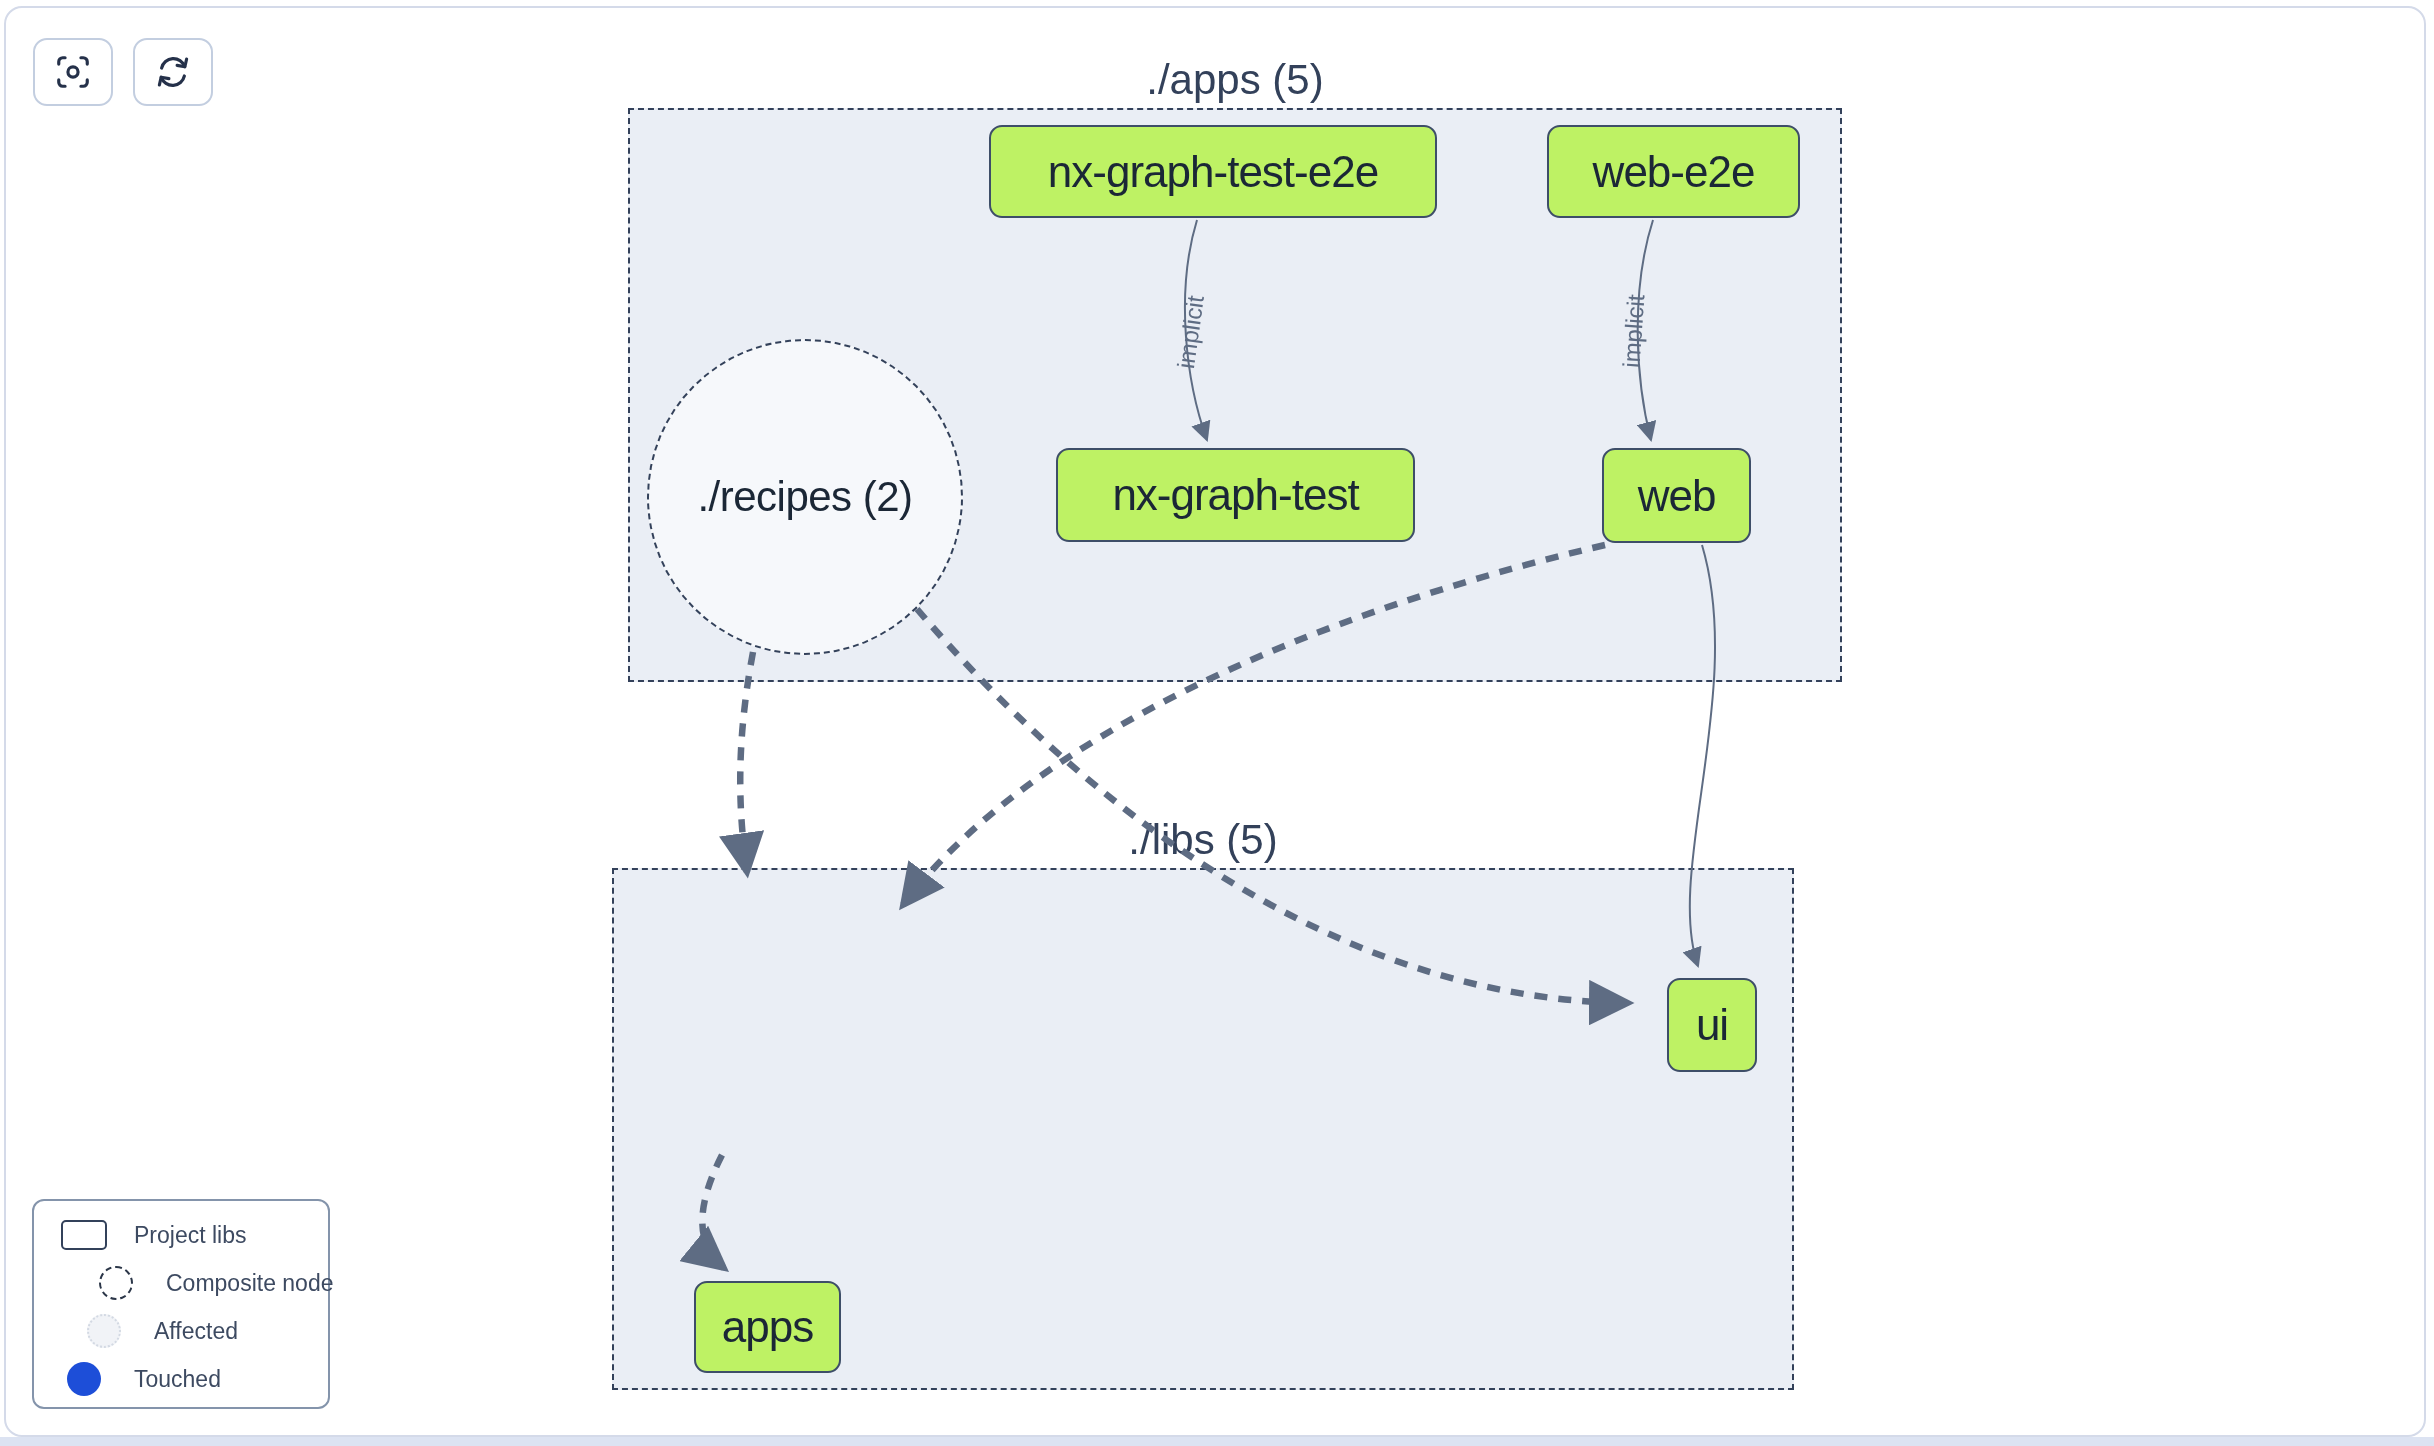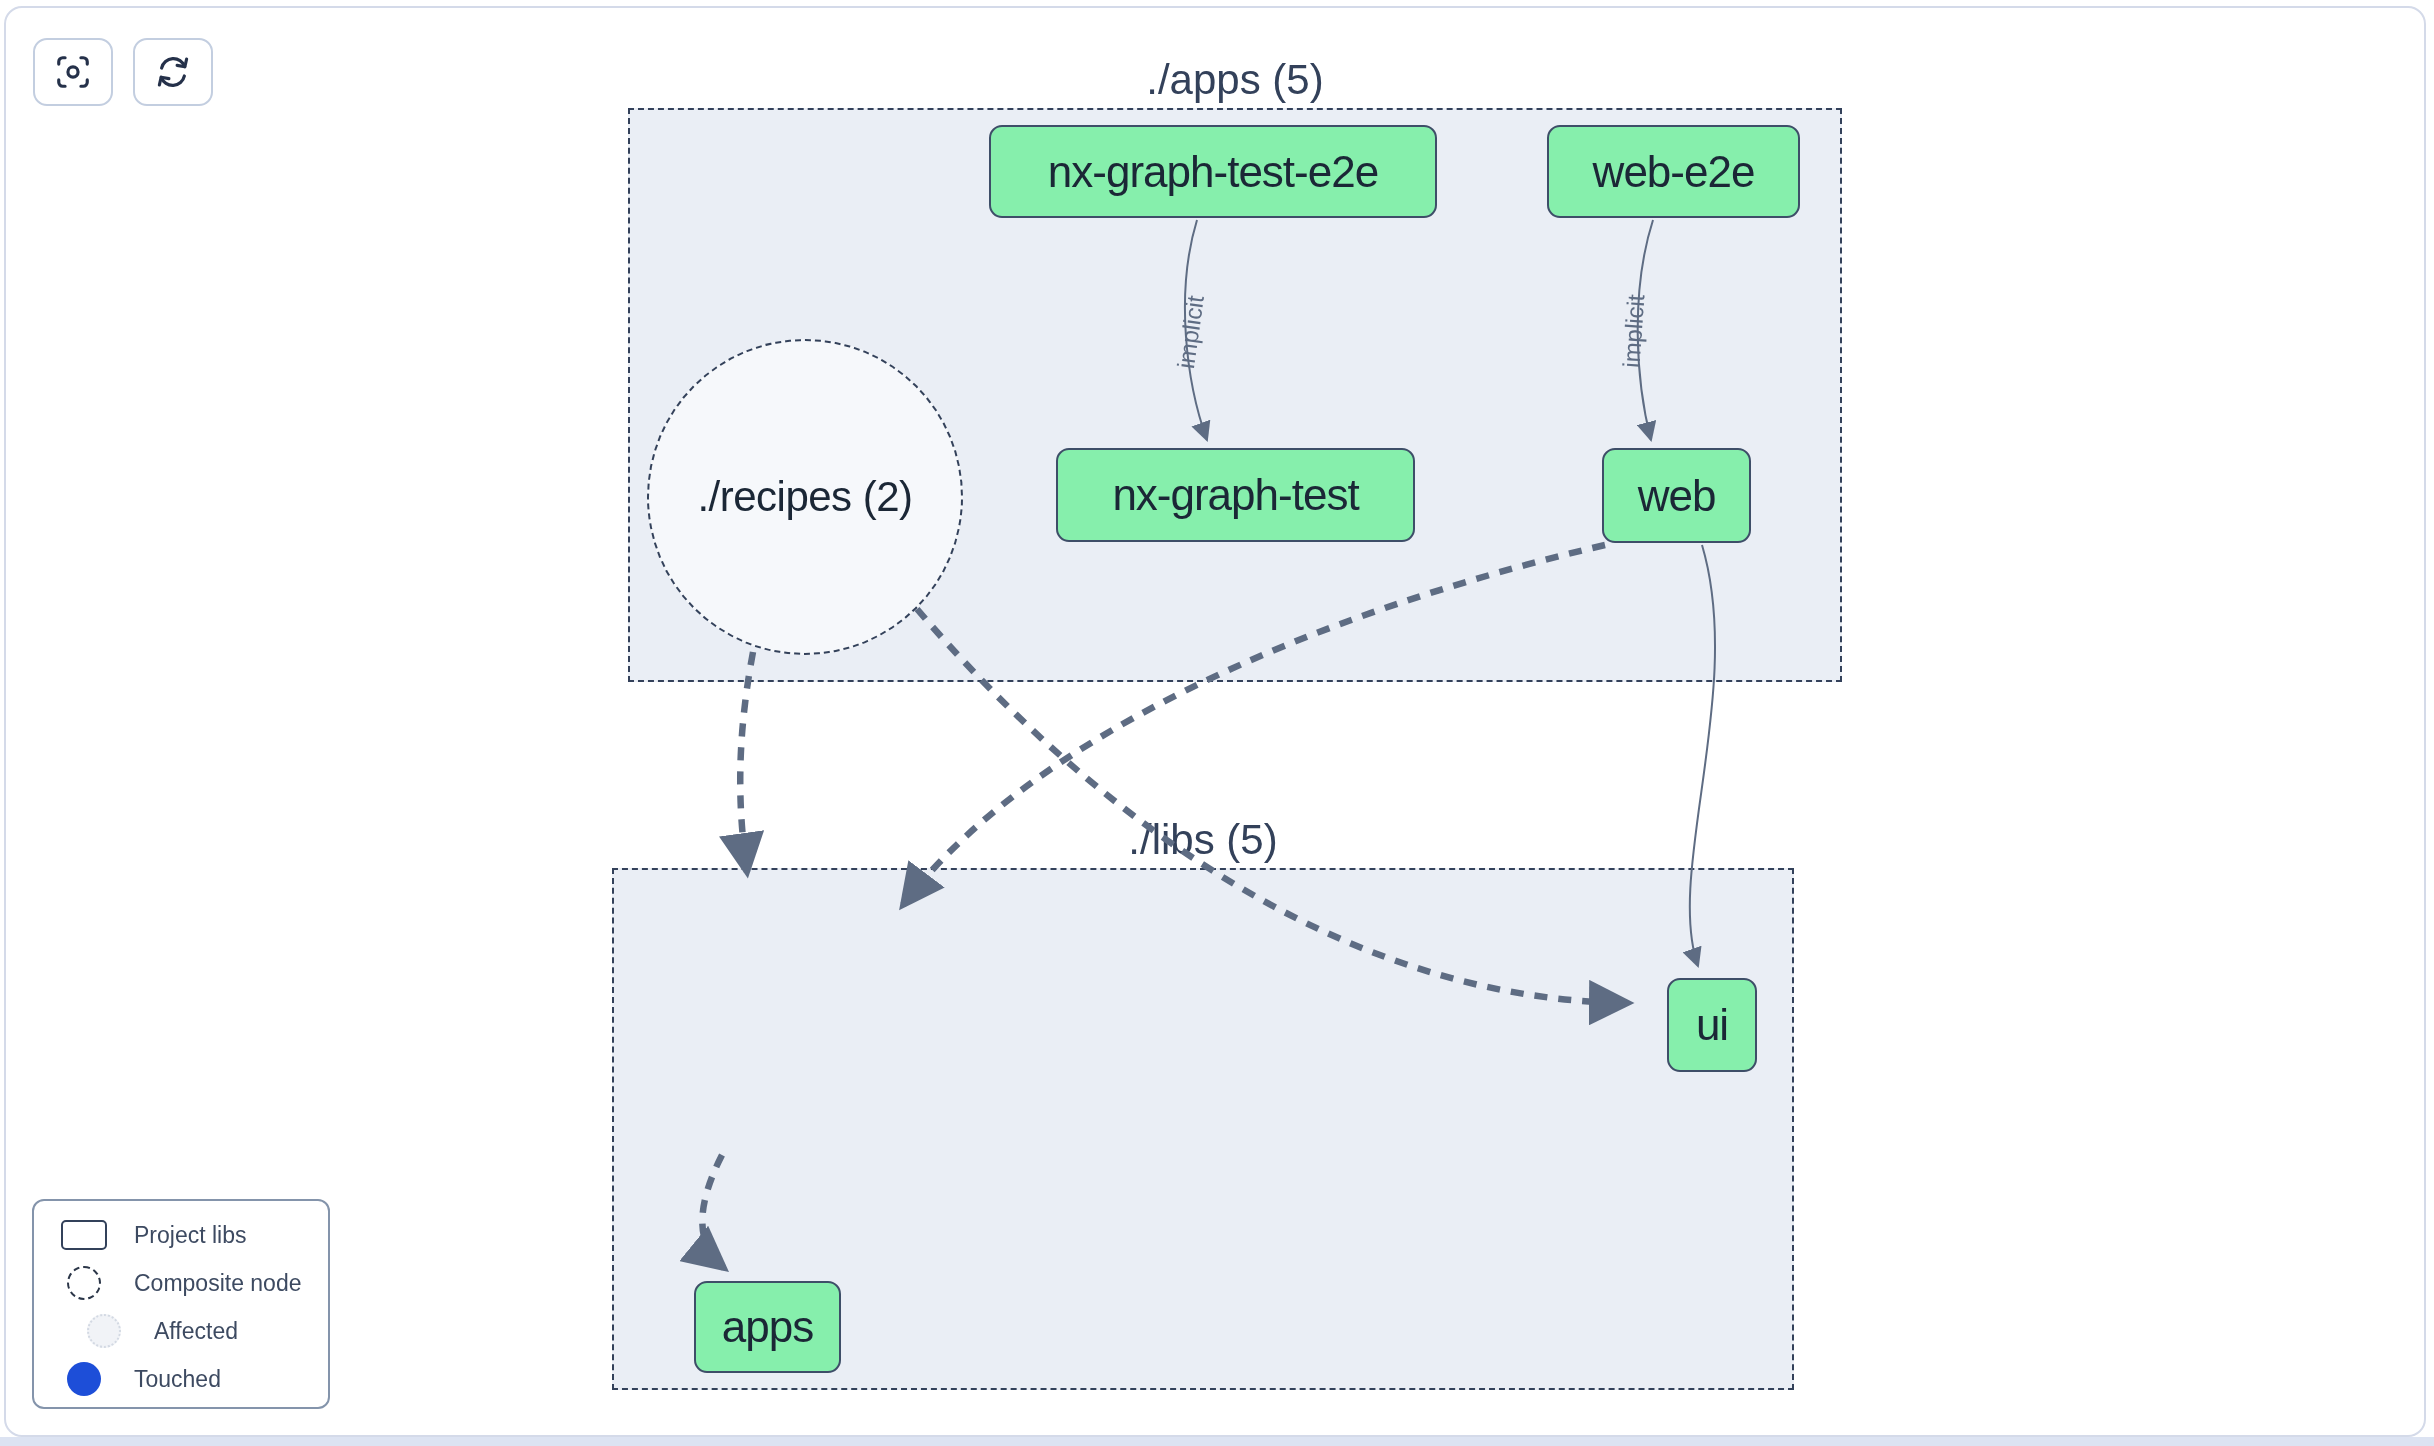--- a/index.html
+++ b/index.html
@@ -12,21 +12,21 @@
 
   
   .container-box{position:absolute;border:2px dashed #33415a;background:#eaeef5;box-sizing:border-box;z-index:2;}
   .container-title{position:absolute;left:0;right:0;top:-58px;height:56px;text-align:center;
     font-size:42px;line-height:56px;color:#33415a;white-space:nowrap;}
 
   
   svg.edges{position:absolute;left:0;top:0;z-index:3;}
 
   
-  .project-node{position:absolute;background:#86efac;border:2px solid #3e4e68;border-radius:13px;
+  .project-node{position:absolute;background:#bef264;border:2px solid #3e4e68;border-radius:13px;
     display:flex;align-items:center;justify-content:center;box-sizing:border-box;z-index:4;
     font-size:44px;letter-spacing:-1px;color:#1b2736;white-space:nowrap;}
   .composite-node{position:absolute;background:#f6f8fb;border:2.5px dashed #33415a;border-radius:50%;
     display:flex;align-items:center;justify-content:center;box-sizing:border-box;z-index:4;
     font-size:42px;letter-spacing:-0.5px;color:#1b2736;white-space:nowrap;}
 
   .edge-label{position:absolute;z-index:5;font-size:24px;color:#5e6c83;white-space:nowrap;
     transform-origin:center center;}
 
   
@@ -131,21 +131,21 @@
     </button>
   </div>
 
   <div class="legend">
     <div class="legend-row" style="top:10px;">
       <span class="legend-sym">
           <span class="sym-project"></span>
         </span>
       <span class="legend-label">Project libs</span>
     </div>
-    <div class="legend-row" style="top:58px;">
+    <div class="legend-row" style="top:58px;padding-left:32px;">
       <span class="legend-sym">
           <span class="sym-composite"></span>
         </span>
       <span class="legend-label">Composite node</span>
     </div>
     <div class="legend-row" style="top:106px;padding-left:20px;">
       <span class="legend-sym">
           <span class="sym-affected"></span>
         </span>
       <span class="legend-label">Affected</span>

